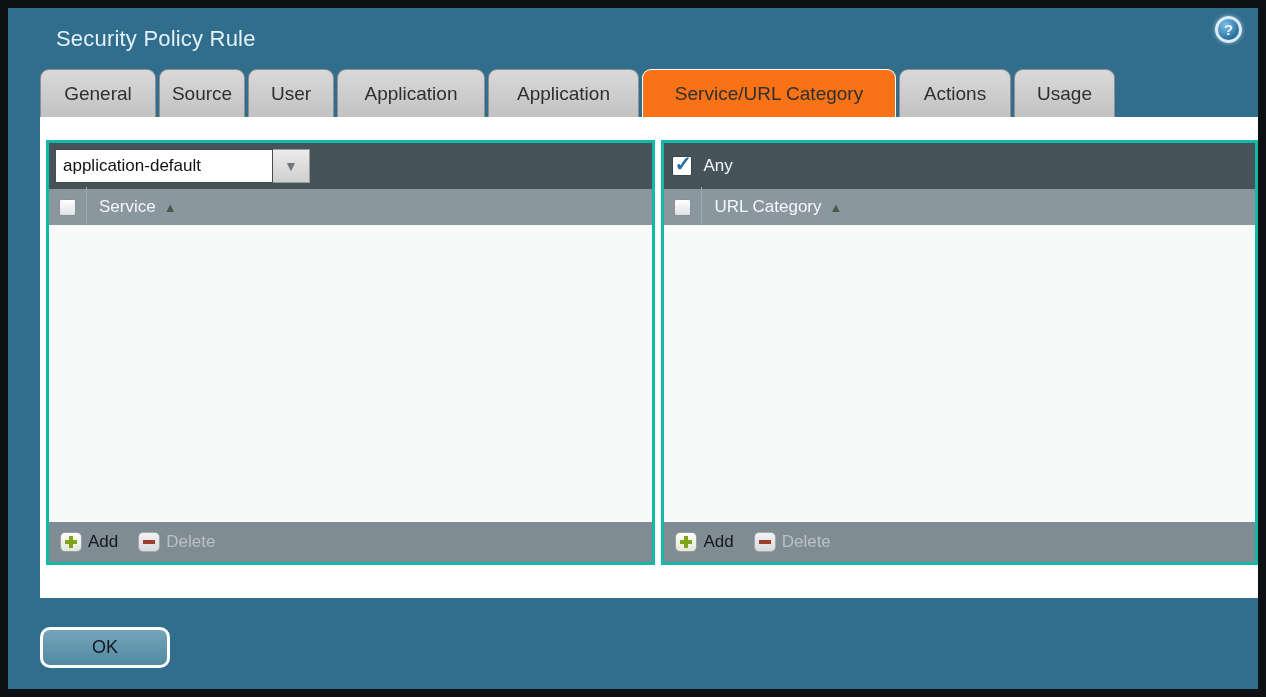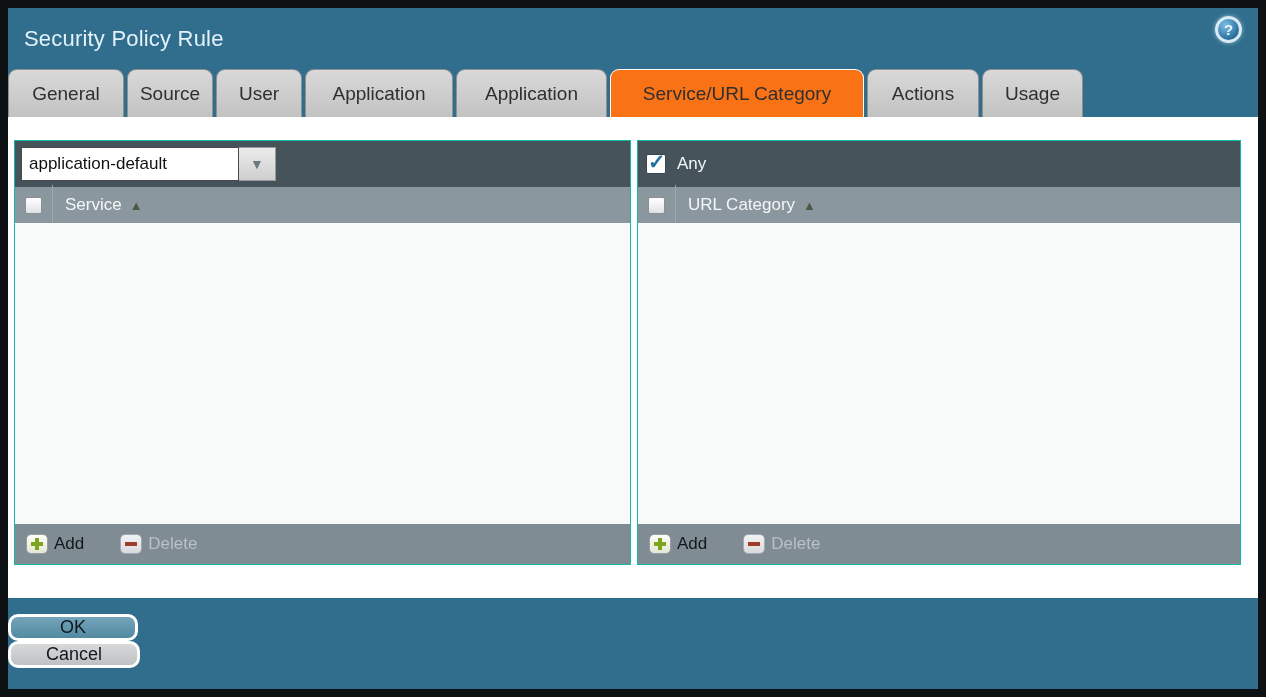--- a/index.html
+++ b/index.html
@@ -7,20 +7,21 @@
   body {
     font-family: "Liberation Sans", sans-serif;
     background:#0d1114;
   }
   .window {
     width:1266px; height:697px;
     border:8px solid #0d1114;
     background:#316e8d;
     position:relative;
     overflow:hidden;
+    padding-left:32px;
   }
   
   .title-bar {
     height:61px;
     display:flex; align-items:center;
     padding-left:16px;
     position:relative;
   }
   .title-bar h1 {
     color:#e3f1f8;
@@ -75,21 +76,21 @@
     background:#ffffff;
     height:481px;
     padding-top:23px;
   }
   .panels-row {
     display:flex;
     margin-left:6px;
     height:425px;
   }
   .panel {
-    border:1px solid #14b8a6;
+    border:3px solid #14b8a6;
     display:flex; flex-direction:column;
     background:#f8f9f9;
   }
   .panel.service { width:617px; margin-right:6px; }
   .panel.urlcat  { width:604px; }
   .panel-toolbar {
     height:46px;
     background:#46535b;
     display:flex; align-items:center;
     padding-left:6px;
@@ -160,21 +161,20 @@
     flex:1 1 auto;
     background:#f8f9f9;
   }
   
   .panel-footer {
     height:40px;
     background:#7f8c93;
     display:flex; align-items:center;
     padding-left:11px;
     flex:0 0 auto;
-    gap:16px;
   }
   .footer-btn {
     display:flex; align-items:center;
     margin-right:20px;
     cursor:pointer;
   }
   .icon-box {
     width:22px; height:20px;
     border-radius:5px;
     position:relative;
@@ -333,16 +333,15 @@
             <span class="btn-label">Delete</span>
           </div>
         </div>
       </div>
 
     </div>
   </div>
 
   <div class="bottom-bar">
     <div class="action-btn ok">OK</div>
-    <div class="action-btn cancel">Cancel</div>
   </div>
 
 </div>
 
 </body></html>

